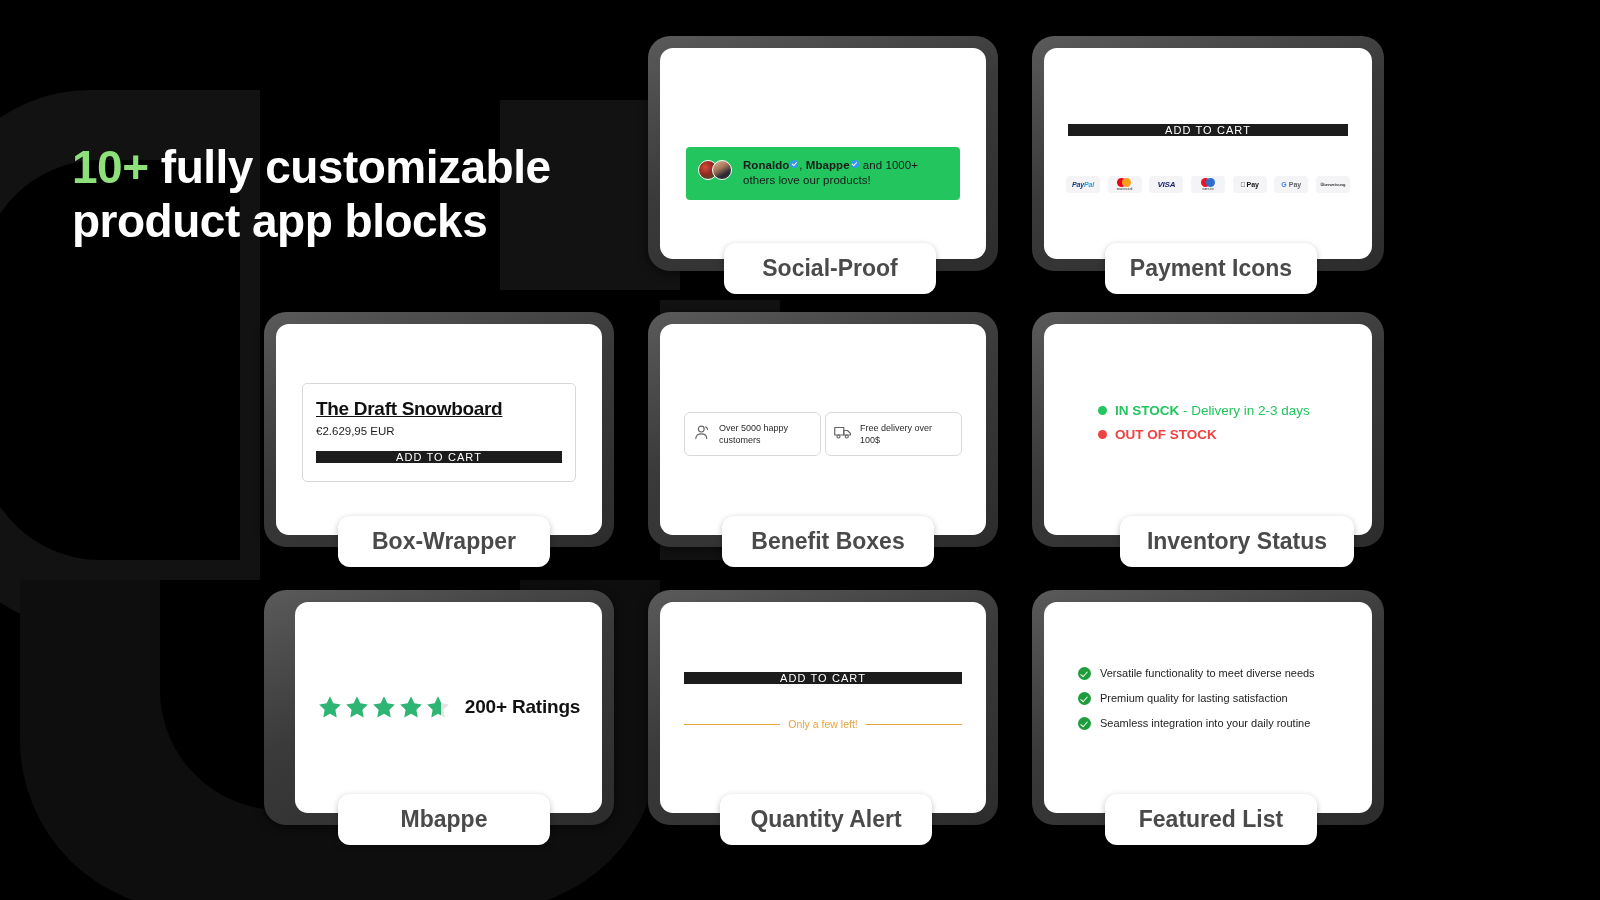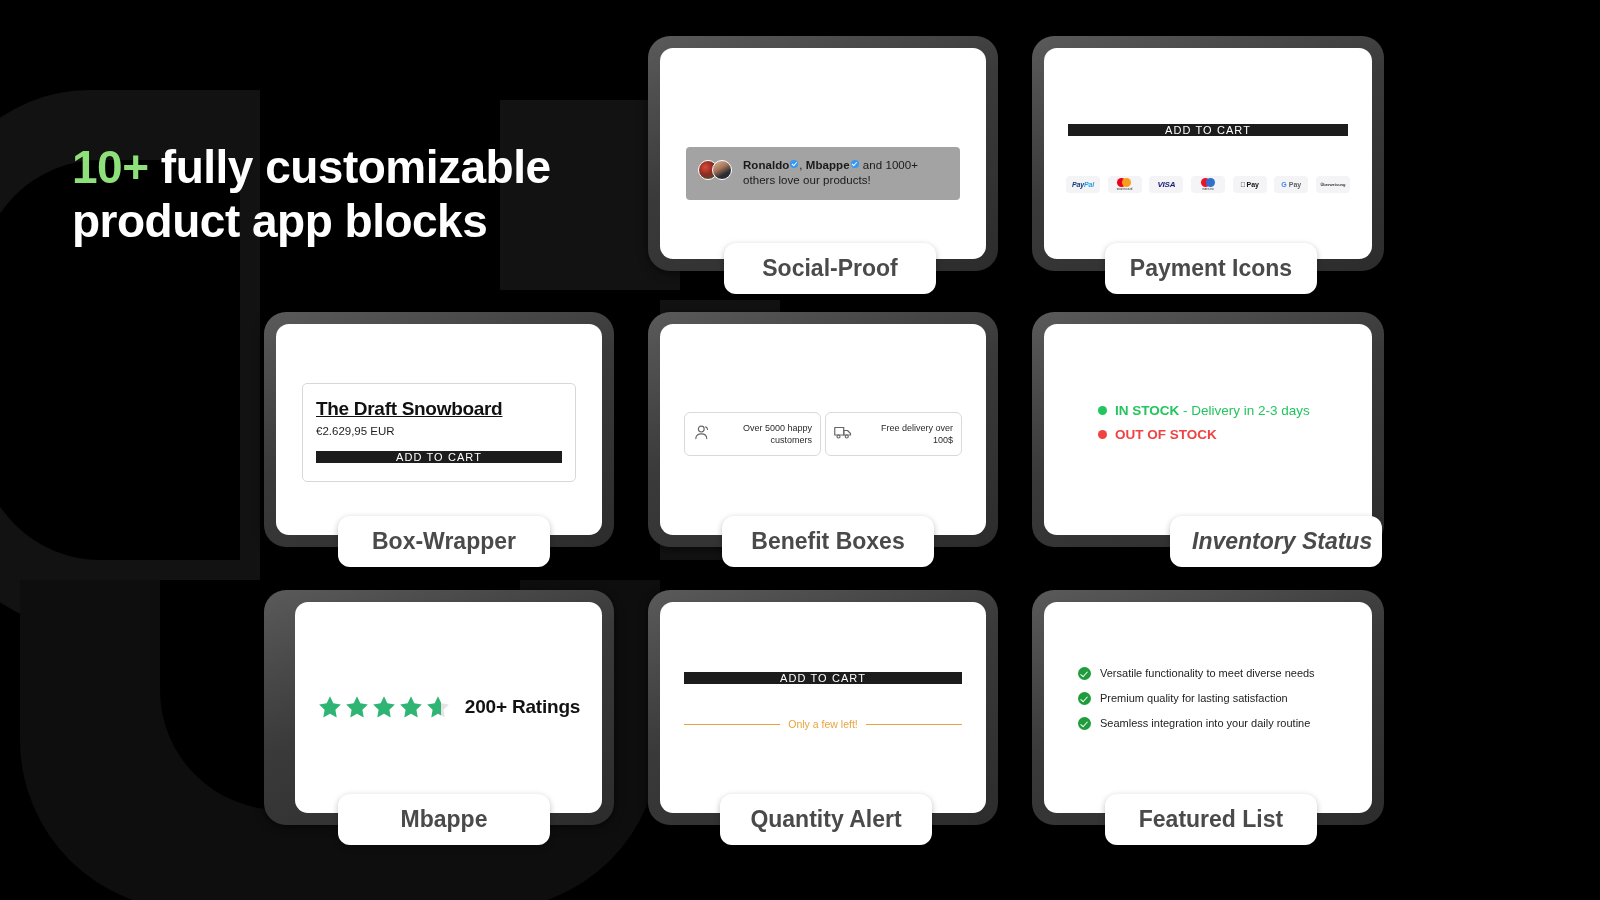--- a/index.html
+++ b/index.html
@@ -64,29 +64,29 @@
   #card-benefit   { left: 648px;  top: 312px; width: 350px; height: 235px; }
   #card-inventory { left: 1032px; top: 312px; width: 352px; height: 235px; }
   #card-ratings   { left: 264px;  top: 590px; width: 350px; height: 235px; padding-left: 31px; }
   #card-quantity  { left: 648px;  top: 590px; width: 350px; height: 235px; }
   #card-featured  { left: 1032px; top: 590px; width: 352px; height: 235px; }
 
   #pill-social    { left: 724px;  top: 243px; width: 212px; }
   #pill-payment   { left: 1105px; top: 243px; width: 212px; }
   #pill-box       { left: 338px;  top: 516px; width: 212px; }
   #pill-benefit   { left: 722px;  top: 516px; width: 212px; }
-  #pill-inventory { left: 1170px; top: 516px; width: 212px; font-style: italic; }
+  #pill-inventory { left: 1120px; top: 516px; width: 234px; }
   #pill-ratings   { left: 338px;  top: 794px; width: 212px; }
   #pill-quantity  { left: 720px;  top: 794px; width: 212px; }
   #pill-featured  { left: 1105px; top: 794px; width: 212px; }
 
   
   .social-bar {
     position: absolute; left: 26px; right: 26px; top: 99px;
-    background: #a3a3a3; border-radius: 4px;
+    background: #22c55e; border-radius: 4px;
     padding: 11px 12px;
     display: flex; align-items: flex-start; gap: 9px;
   }
   .avatars { position: relative; width: 36px; height: 20px; flex: 0 0 36px; margin-top: 2px; }
   .avatar {
     position: absolute; top: 0; width: 20px; height: 20px; border-radius: 50%;
     border: 1.5px solid #fff; overflow: hidden;
   }
   .avatar.a1 { left: 0; background: radial-gradient(circle at 35% 35%, #d94a3a 0%, #8e2a20 45%, #1d6b3a 100%); }
   .avatar.a2 { left: 14px; background: linear-gradient(150deg, #d9b79a 0%, #a8775a 40%, #2b2b33 70%); }
@@ -146,21 +146,21 @@
     position: absolute; left: 26px; right: 26px; top: 59px;
     border: 1px solid #d8d8d8; border-radius: 5px;
     background: #fff; padding: 14px 13px 16px 13px;
   }
   .prod-title { font-size: 19px; font-weight: 700; color: #111; letter-spacing: -0.3px; text-decoration: underline; }
   .prod-price { font-size: 11.5px; color: #1e1e1e; margin-top: 5px; margin-bottom: 10px; }
 
   
   .benefit-row {
     position: absolute; left: 24px; right: 24px; top: 88px;
-    display: flex; gap: 4px; text-align: right;
+    display: flex; gap: 4px;
   }
   .benefit-box {
     flex: 1; border: 1px solid #d9d9d9; border-radius: 6px;
     padding: 9px 8px; display: flex; align-items: center; gap: 8px;
     min-height: 36px;
   }
   .benefit-text { font-size: 9px; line-height: 1.35; color: #2a2a2a; }
   .bicon { flex: 0 0 18px; color: #555; }
 
   

